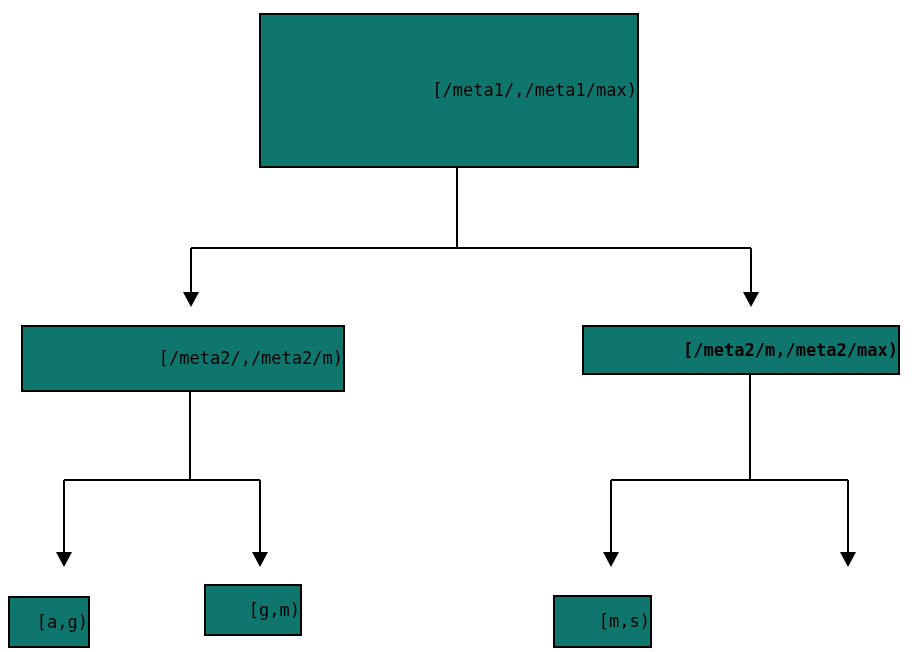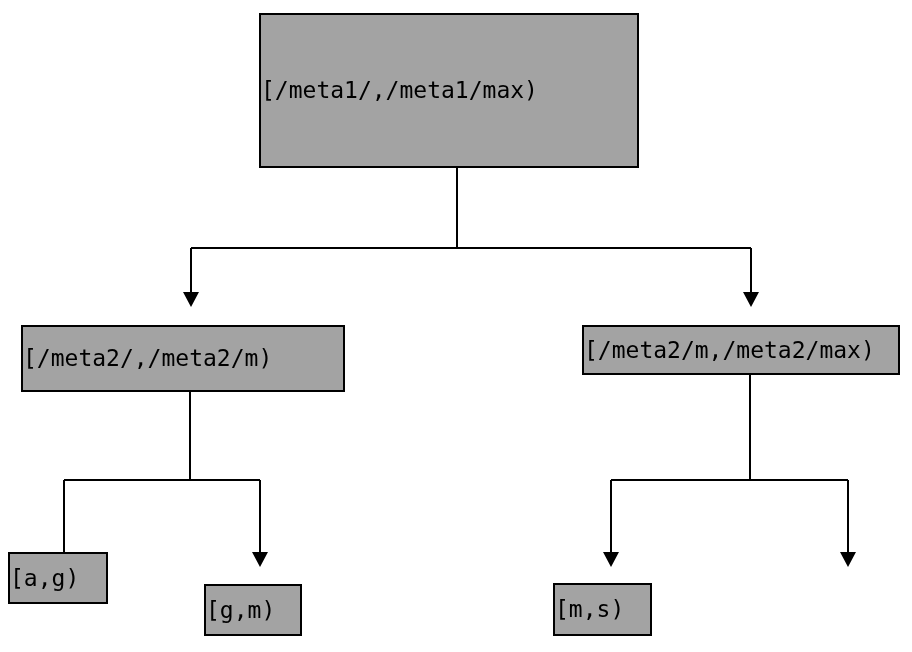--- a/index.html
+++ b/index.html
@@ -19,45 +19,45 @@
     position: absolute;
     left: 0;
     top: 0;
     width: 912px;
     height: 652px;
   }
   .node {
     position: absolute;
     box-sizing: border-box;
     border: 2px solid #000000;
-    background: #a3a3a3;
+    background: #0f766e;
     color: #000000;
     display: flex;
     align-items: center;
-    justify-content: flex-start;
-    font-size: 23px;
+    justify-content: flex-end;
+    font-size: 17px;
     line-height: 1;
     white-space: nowrap;
   }
   .edge-line {
     fill: none;
     stroke: #000000;
     stroke-width: 2;
   }
   .arrow-head {
     fill: #000000;
     stroke: none;
   }
   
   #node-root       { left: 259px; top: 13px;  width: 380px; height: 155px; }
   #node-left-mid   { left: 21px;  top: 325px; width: 324px; height: 67px; }
-  #node-right-mid  { left: 582px; top: 325px; width: 318px; height: 50px; }
-  #node-leaf-ag    { left: 8px;   top: 552px; width: 100px; height: 52px; }
+  #node-right-mid  { left: 582px; top: 325px; width: 318px; height: 50px; font-weight: bold; }
+  #node-leaf-ag    { left: 8px;   top: 596px; width: 82px; height: 52px; }
   #node-leaf-gm    { left: 204px; top: 584px; width: 98px;  height: 52px; }
-  #node-leaf-ms    { left: 553px; top: 583px; width: 99px;  height: 53px; }
+  #node-leaf-ms    { left: 553px; top: 595px; width: 99px;  height: 53px; }
   #node-leaf-smax  { left: 778px; top: 583px; width: 122px; height: 53px; }
 </style>
 </head>
 <body>
 
 <div id="canvas">
 
   <svg id="edges-svg" viewBox="0 0 912 652" xmlns="http://www.w3.org/2000/svg">
 
     <g>

